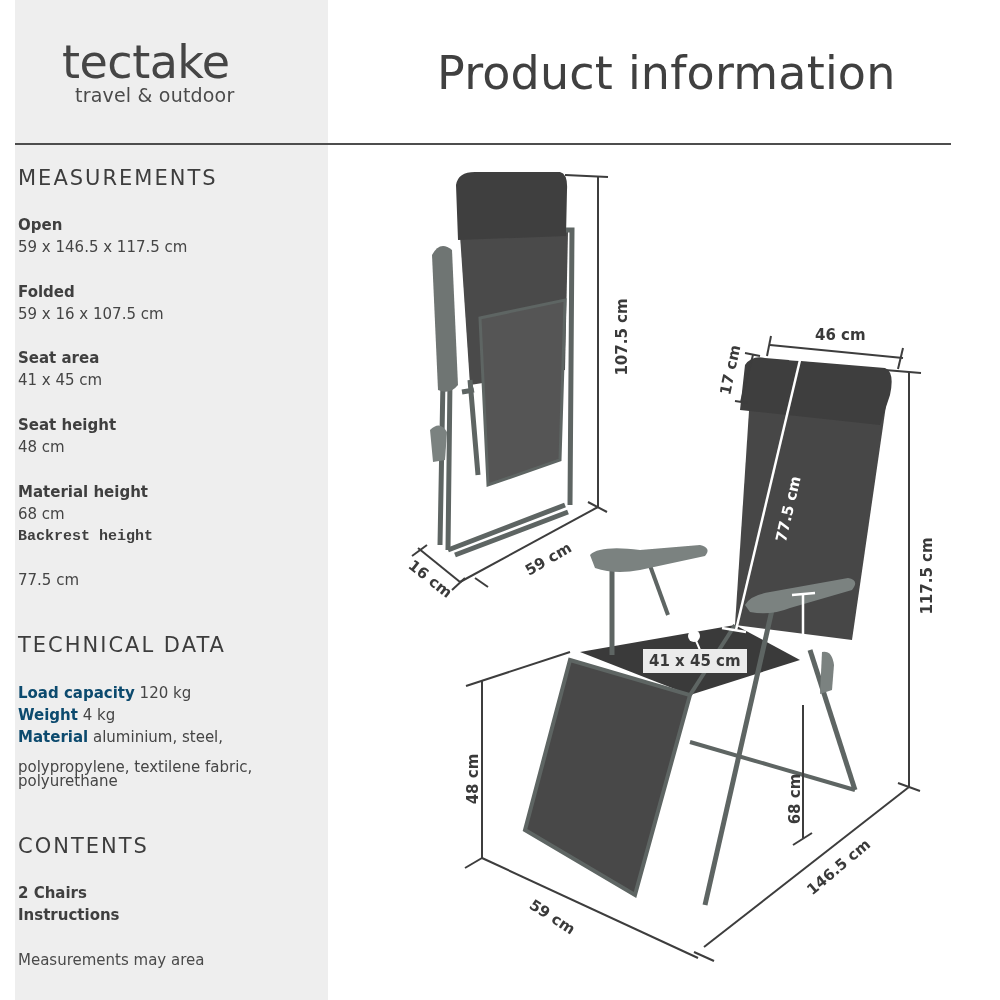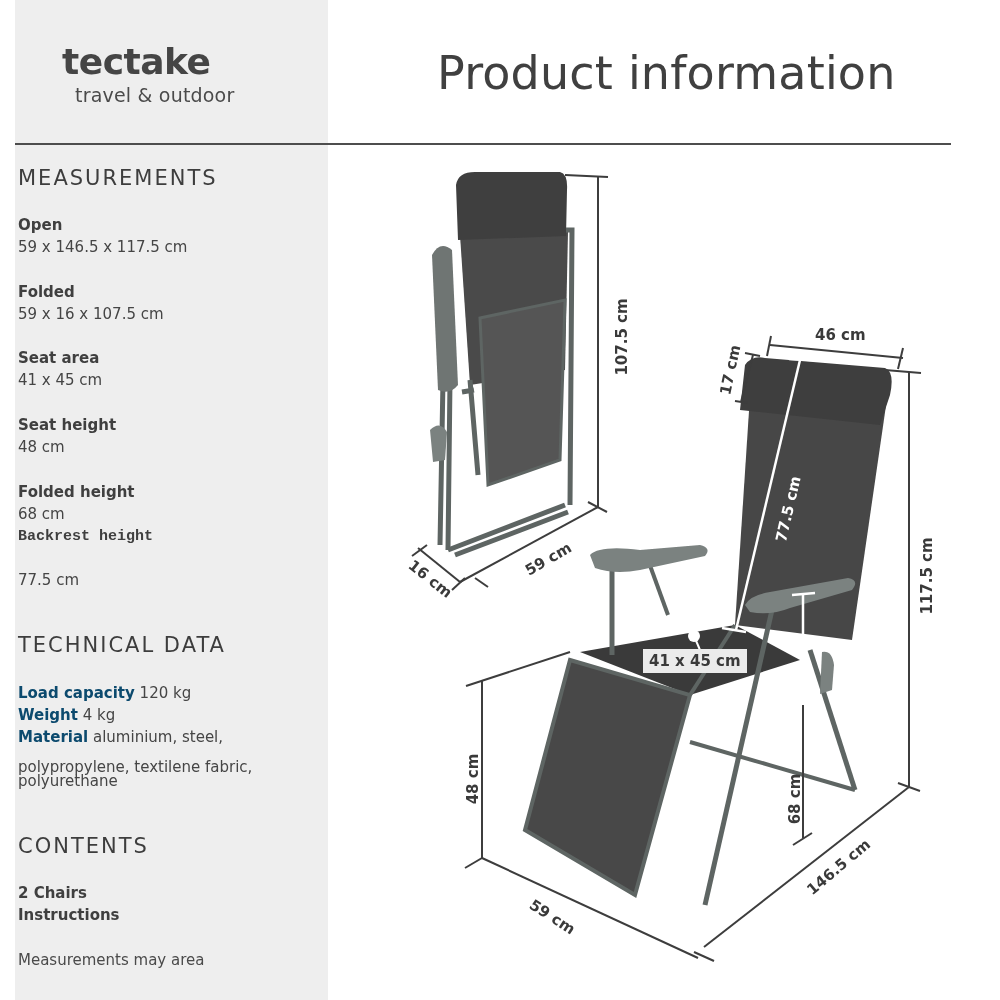--- a/index.html
+++ b/index.html
@@ -1,21 +1,21 @@
 <!DOCTYPE html>
 <html><head>
 <meta charset="utf-8">
 <style>
   * { box-sizing: border-box; margin: 0; padding: 0; }
   html, body { width: 1000px; height: 1000px; background: #ffffff; overflow: hidden; }
   body { position: relative; font-family: "DejaVu Sans", "Liberation Sans", sans-serif; color: #3f3f3f; }
 
   .sidebar { position: absolute; left: 15px; top: 0; width: 313px; height: 1000px; background: #eeeeee; }
   .brand { position: absolute; left: 62px; top: 38px; }
-  .brand-name { font-size: 36px; font-weight: bold; color: #454545; letter-spacing: -0.5px; line-height: 48px; }
+  .brand-name { font-size: 46px; font-weight: normal; color: #454545; letter-spacing: -0.5px; line-height: 48px; }
   .brand-sub { position: absolute; left: 13px; top: 46px; font-size: 19px; color: #4a4a4a; white-space: nowrap; letter-spacing: 0.2px; }
 
   .divider { position: absolute; left: 15px; top: 143px; width: 936px; height: 2px; background: #4d4d4d; }
 
   .page-title { position: absolute; left: 437px; top: 46px; font-size: 46px; color: #404040; white-space: nowrap; letter-spacing: 0.2px; }
 
   .sec { position: absolute; left: 18px; font-size: 21px; letter-spacing: 2px; color: #3d3d3d; white-space: nowrap; }
   .kv-label { position: absolute; left: 18px; font-size: 15px; font-weight: bold; color: #3f3f3f; white-space: nowrap; }
   .kv-value { position: absolute; left: 18px; font-size: 15px; color: #454545; white-space: nowrap; }
   .tline { position: absolute; left: 18px; font-size: 15px; color: #454545; white-space: nowrap; line-height: 22px; }
@@ -46,21 +46,21 @@
 
 <div class="kv-label" style="top:283px;">Folded</div>
 <div class="kv-value" style="top:305px;">59 x 16 x 107.5  cm</div>
 
 <div class="kv-label" style="top:349px;">Seat area</div>
 <div class="kv-value" style="top:371px;">41 x 45 cm</div>
 
 <div class="kv-label" style="top:416px;">Seat height</div>
 <div class="kv-value" style="top:438px;">48 cm</div>
 
-<div class="kv-label" style="top:483px;">Folded height</div>
+<div class="kv-label" style="top:483px;">Material height</div>
 <div class="kv-value" style="top:505px;">68 cm</div>
 
 <div class="kv-label" style="top:528px;font-family:Liberation Mono, monospace;">Backrest height</div>
 <div class="kv-value" style="top:571px;">77.5 cm</div>
 
 <div class="sec" style="top:633px;">TECHNICAL DATA</div>
 <div class="tline" style="top:682px;">
   <b>Load capacity</b>
   <span>120 kg</span>
 </div>

